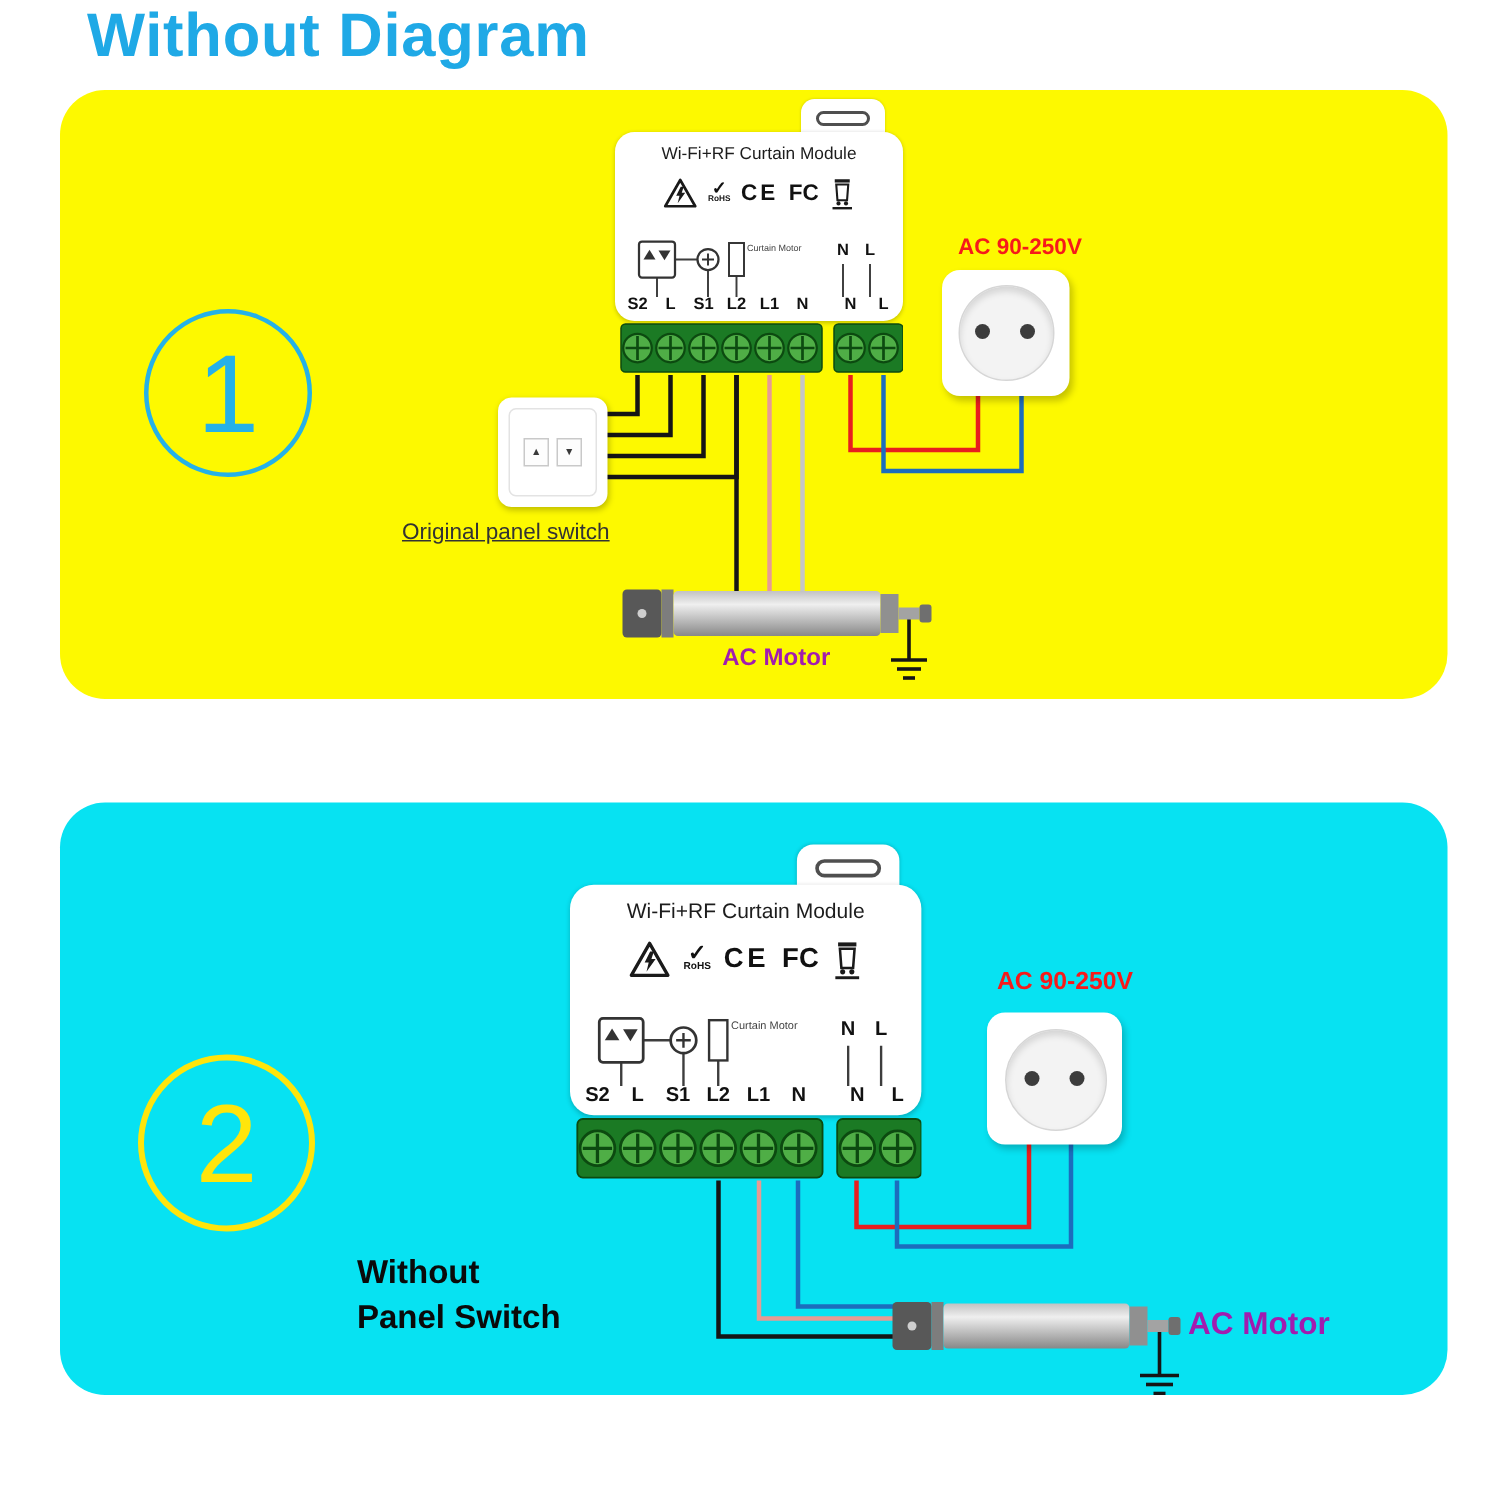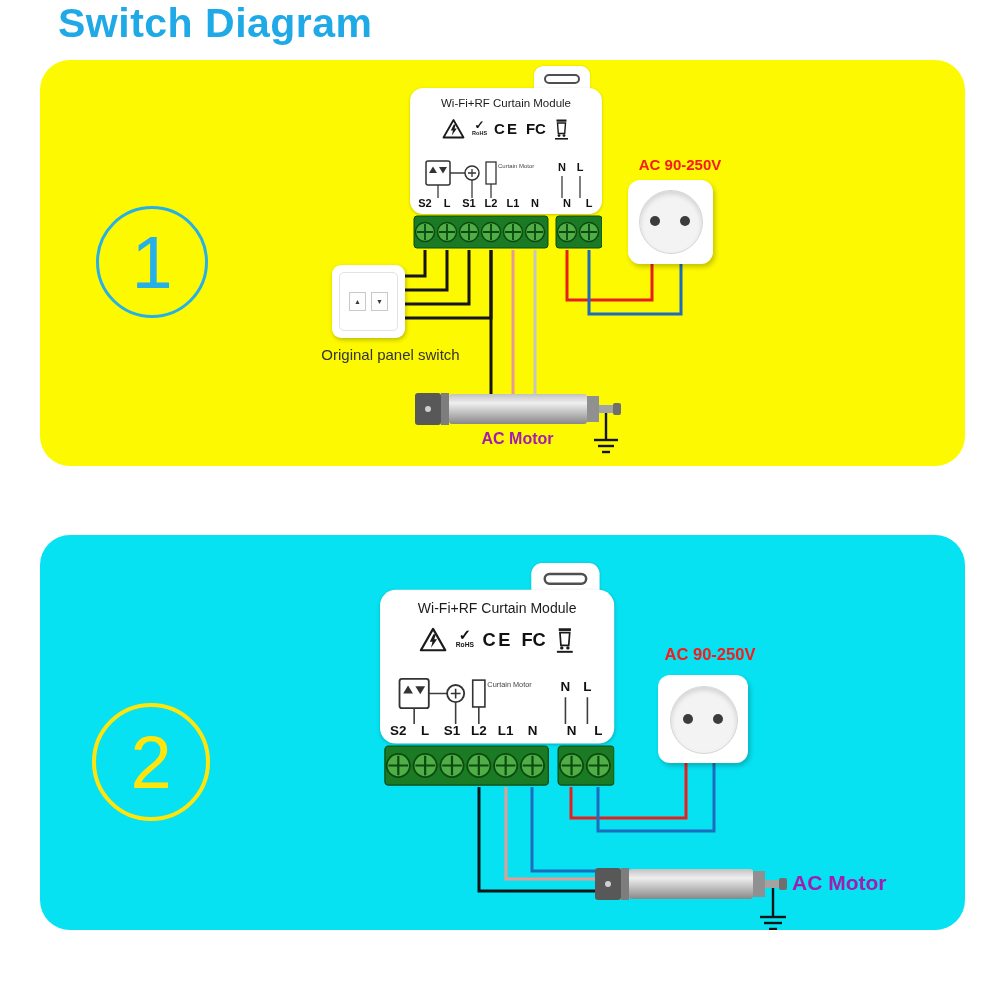--- a/index.html
+++ b/index.html
@@ -80,31 +80,31 @@
   #motor1 .m-shaft { left:184px; width:14px; }
   #motor1 .m-knob { left:198px; }
   #motor2 { left:555px; top:333px; width:195px; }
   #motor2 .m-tube { left:34px; width:124px; }
   #motor2 .m-cap { left:158px; }
   #motor2 .m-shaft { left:170px; width:14px; }
   #motor2 .m-knob { left:184px; }
 
   
   .lbl { position:absolute; color:#a21caf; }
-  #switch-label1 { left:228px; top:286px; width:245px; text-align:center; font-size:15px; color:#333; }
+  #switch-label1 { left:228px; top:286px; width:245px; text-align:left; font-size:15px; color:#333;text-decoration:underline; }
   #motor-label1 { left:395px; top:370px; width:165px; text-align:center; font-size:16px; font-weight:bold; }
   #voltage1 { left:575px; top:96px; width:130px; text-align:center; font-size:15px; font-weight:bold; color:#F61A1A; }
   #voltage2 { left:600px; top:110px; width:140px; text-align:center; font-size:16.5px; font-weight:bold; color:#F61A1A; }
   #without-label { left:198px; top:298px; font-size:22px; font-weight:bold; line-height:30px; color:#0a0a0a; }
   #motor-label2 { left:752px; top:336px; font-size:21px; font-weight:bold; }
 </style>
 </head>
 <body>
 
-<h1 class="page-title">Switch Diagram</h1>
+<h1 class="page-title">Without Diagram</h1>
 
 <section class="panel" id="panel1">
 
   <svg class="wires" width="925" height="406" viewBox="0 0 925 406">
     <g stroke="#151515" stroke-width="3" fill="none">
       <path d="M385,190 V216 H364"></path>
       <path d="M407,190 V230 H364"></path>
       <path d="M429,190 V244 H364"></path>
       <path d="M451,190 V258 H364"></path>
       <path d="M451,190 V340"></path>
@@ -311,14 +311,18 @@
     <div class="m-plate"></div>
     <div class="m-plate-dot"></div>
     <div class="m-ring"></div>
     <div class="m-tube"></div>
     <div class="m-cap"></div>
     <div class="m-shaft"></div>
     <div class="m-knob"></div>
   </div>
 
   <div class="lbl" id="voltage2">AC 90-250V</div>
+  <div class="lbl" id="without-label">
+    <div>Without</div>
+    <div>Panel Switch</div>
+  </div>
   <div class="lbl" id="motor-label2">AC Motor</div>
 </section>
 
 </body></html>

